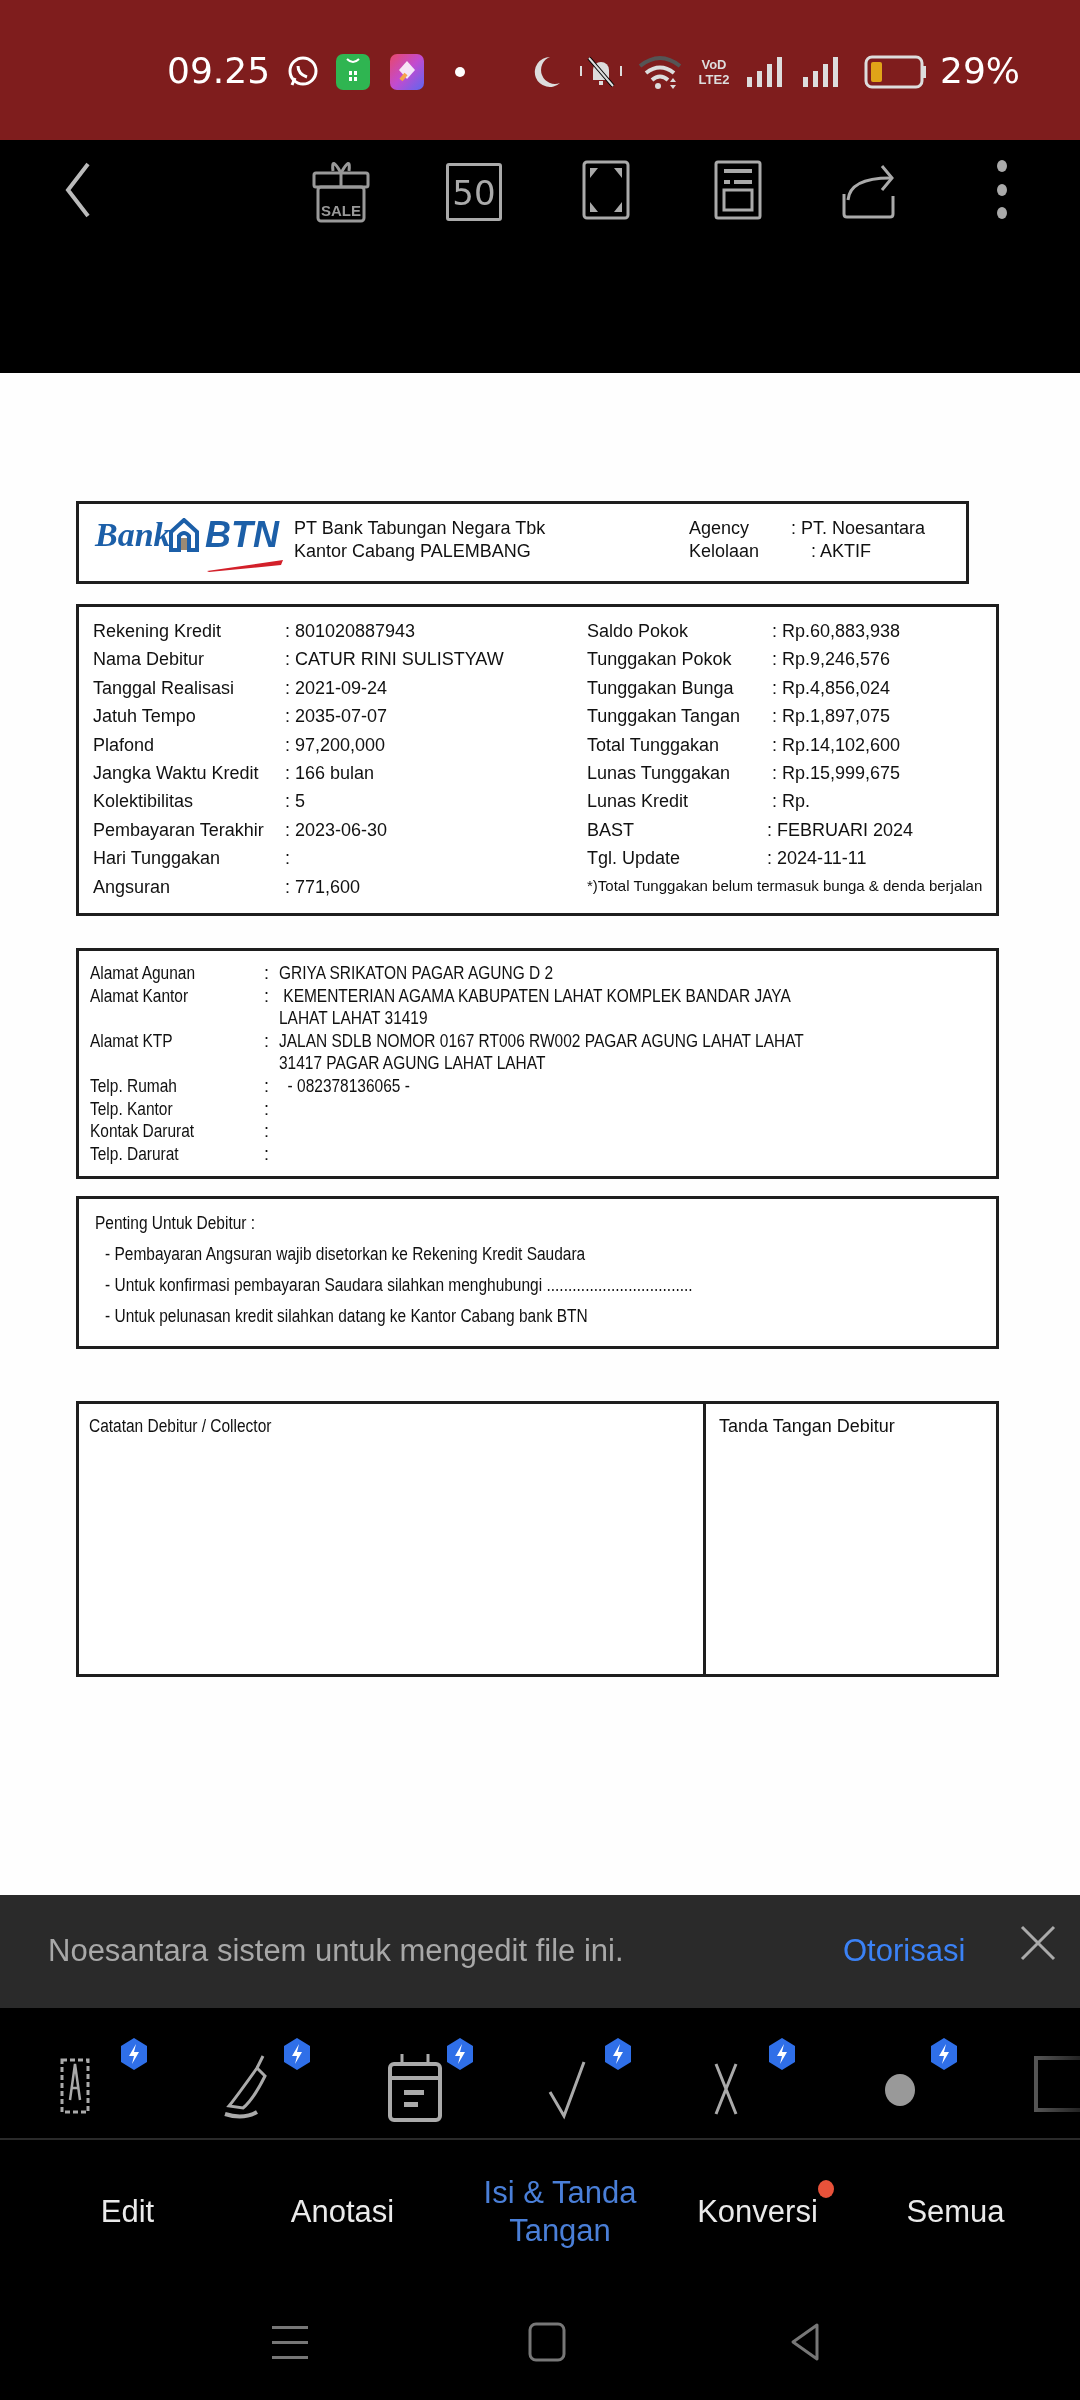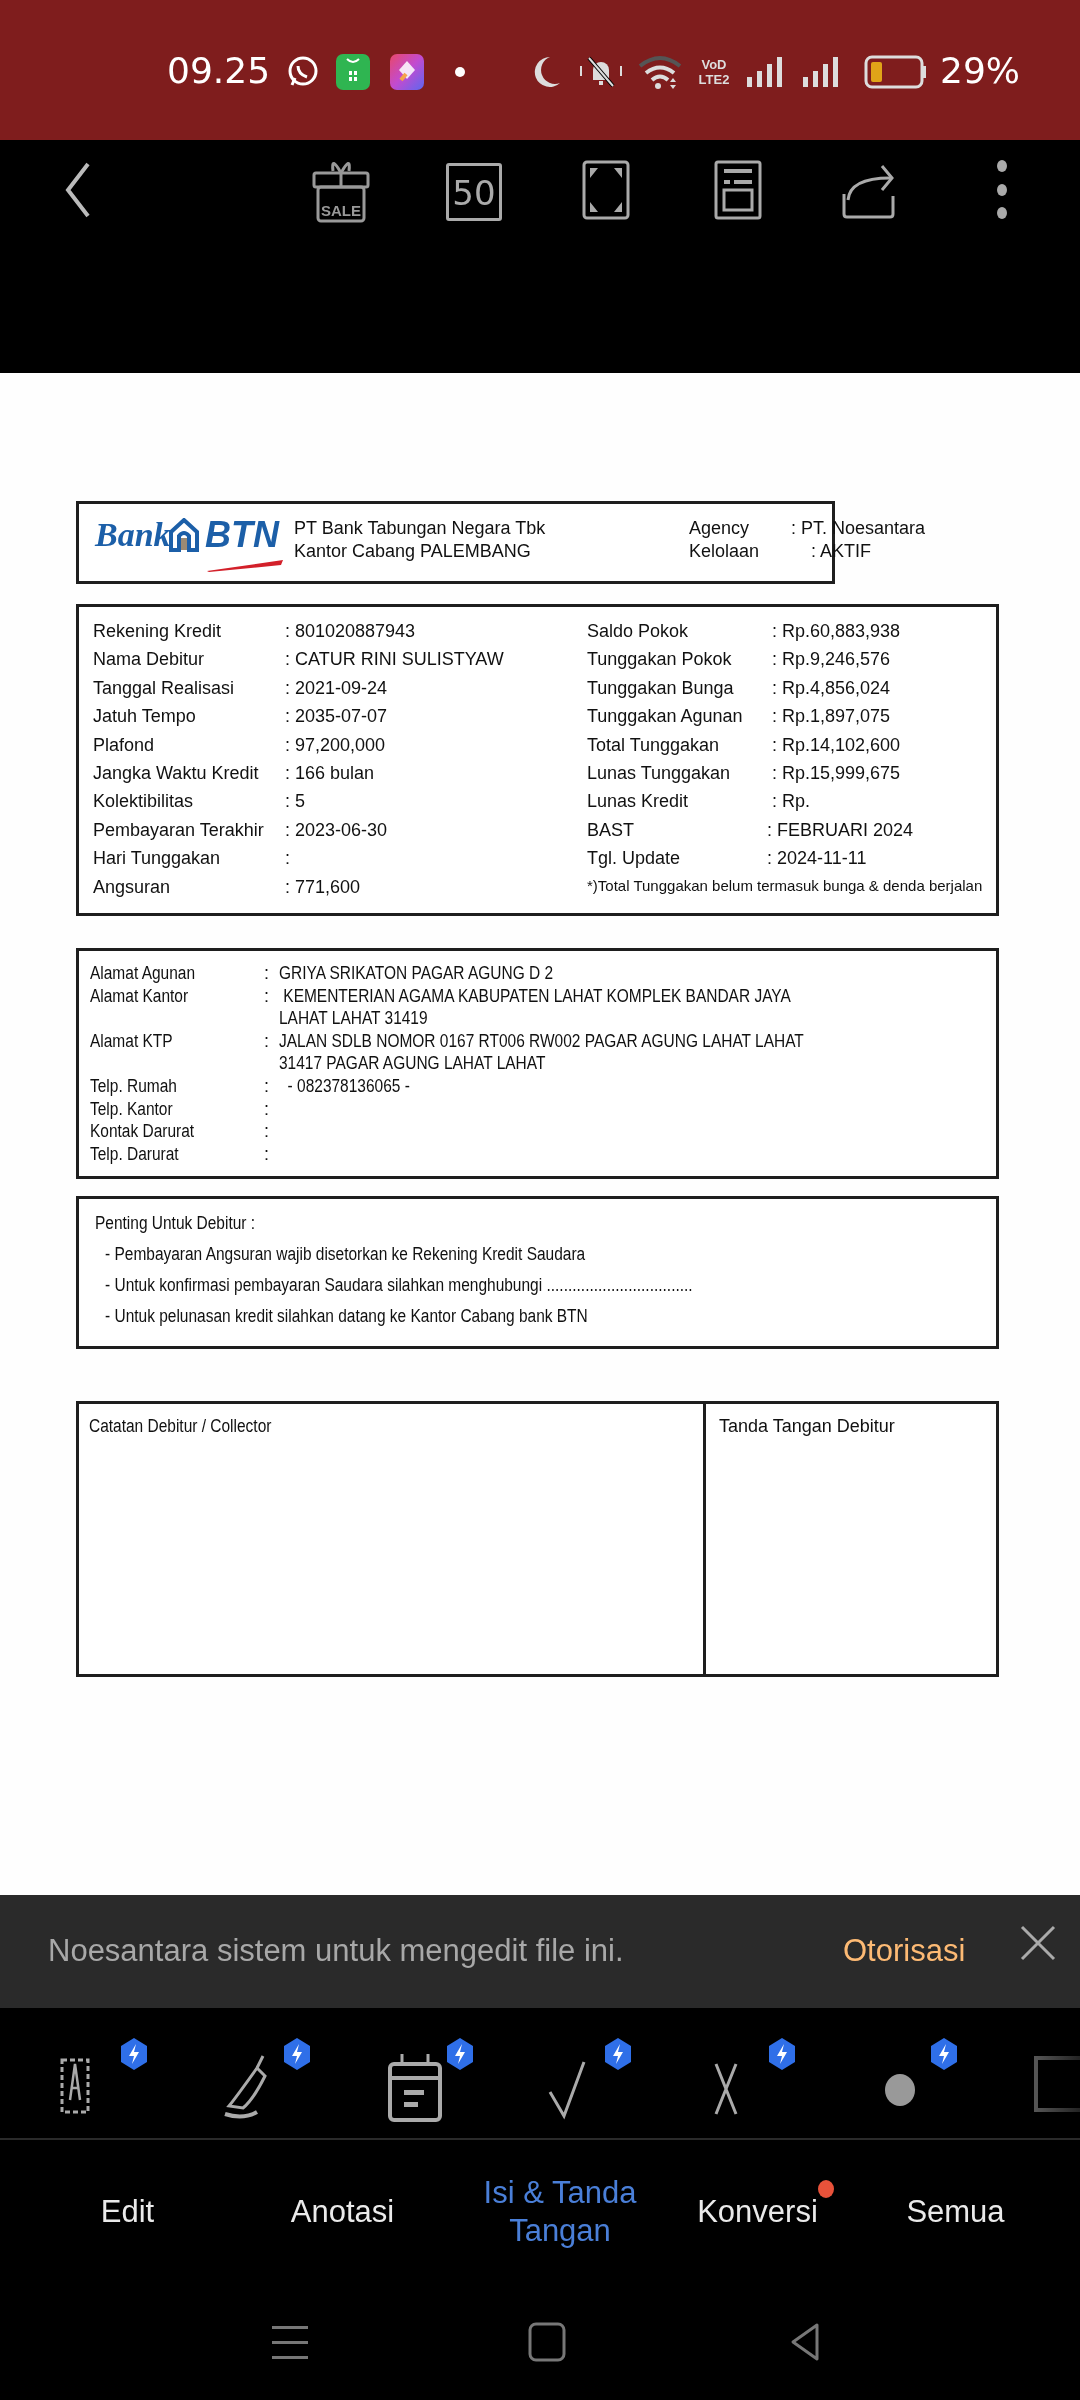--- a/index.html
+++ b/index.html
@@ -18,21 +18,21 @@
 
   
   .viewer { position: absolute; left: 0; top: 373px; width: 1080px; height: 1522px; background: #fefefe; }
   .box { position: absolute; border: 3px solid #1e1e1e; background: #fff; color: #111; }
   .box .t { position: absolute; font-size: 18px; white-space: nowrap; color: #111; }
   .narrow { font-family: "Liberation Sans Narrow", "Liberation Sans", sans-serif; transform-origin: left top; }
 
   
   .banner { position: absolute; left: 0; top: 1895px; width: 1080px; height: 113px; background: #2a2a2a; }
   .banner-text { position: absolute; left: 48px; top: 38px; font-size: 31px; color: #a8a8a8; }
-  .banner-action { position: absolute; left: 843px; top: 38px; font-size: 31px; color: #fdba74; cursor: pointer; }
+  .banner-action { position: absolute; left: 843px; top: 38px; font-size: 31px; color: #3b82f6; cursor: pointer; }
   .banner-close { position: absolute; left: 1016px; top: 26px; width: 44px; height: 44px; cursor: pointer; }
 
   
   .toolstrip { position: absolute; left: 0; top: 2008px; width: 1080px; height: 132px; background: #000; border-bottom: 2px solid #2a2a2a; }
   .tool { position: absolute; top: 36px; width: 80px; height: 80px; cursor: pointer; }
   .badge { position: absolute; width: 28px; height: 32px; }
 
   
   .tabs { position: absolute; left: 0; top: 2142px; width: 1080px; height: 140px; background: #000; }
   .tab { position: absolute; top: 0; height: 140px; display: flex; align-items: center; justify-content: center; text-align: center; font-size: 31px; color: #eaeaea; cursor: pointer; line-height: 38px; }
@@ -196,21 +196,21 @@
           <ellipse cx="7" cy="6" rx="5" ry="6" fill="#aaa"></ellipse>
           <ellipse cx="7" cy="30" rx="5" ry="6" fill="#aaa"></ellipse>
           <ellipse cx="7" cy="53" rx="5" ry="6" fill="#aaa"></ellipse>
         </svg>
     </span>
   </div>
 </div>
 
 <div class="viewer">
 
-  <div class="box" style="left:76px;top:128px;width:759px;height:83px;">
+  <div class="box" style="left:76px;top:128px;width:893px;height:83px;">
     <div style="position:absolute;left:16px;top:10px;width:190px;height:60px;">
       <span style="position:absolute;left:0;top:2px;font-family:'Liberation Serif',serif;font-style:italic;font-weight:bold;font-size:34px;color:#1c5fa8;">Bank</span>
       <span style="position:absolute;left:74px;top:4px;">
         <svg width="30" height="34" viewBox="0 0 30 34">
             <path d="M2 14 L15 2 L28 14 L28 32 L20 32 L20 18 Q15 12 10 18 L10 32 L2 32 Z" fill="none" stroke="#1c5fa8" stroke-width="4"></path>
             <rect x="12" y="20" width="6" height="12" fill="#9a8a74"></rect>
           </svg>
       </span>
       <span style="position:absolute;left:110px;top:0px;font-family:'Liberation Sans',sans-serif;font-style:italic;font-weight:bold;font-size:36px;color:#1c5fa8;">BTN</span>
       <span style="position:absolute;left:112px;top:44px;">
@@ -250,21 +250,21 @@
         <span class="t" style="left: 14px; top: 269.6px;">Angsuran</span>
         <span class="t" style="left: 206px; top: 269.6px;">: 771,600</span>
       </div>
     <div id="loan-right">
         <span class="t" style="left: 508px; top: 14px;">Saldo Pokok</span>
         <span class="t" style="left: 693px; top: 14px;">: Rp.60,883,938</span>
         <span class="t" style="left: 508px; top: 42.4px;">Tunggakan Pokok</span>
         <span class="t" style="left: 693px; top: 42.4px;">: Rp.9,246,576</span>
         <span class="t" style="left: 508px; top: 70.8px;">Tunggakan Bunga</span>
         <span class="t" style="left: 693px; top: 70.8px;">: Rp.4,856,024</span>
-        <span class="t" style="left: 508px; top: 99.2px;">Tunggakan Agunan</span>
+        <span class="t" style="left: 508px; top: 99.2px;">Tunggakan Tangan</span>
         <span class="t" style="left: 693px; top: 99.2px;">: Rp.1,897,075</span>
         <span class="t" style="left: 508px; top: 127.6px;">Total Tunggakan</span>
         <span class="t" style="left: 693px; top: 127.6px;">: Rp.14,102,600</span>
         <span class="t" style="left: 508px; top: 156px;">Lunas Tunggakan</span>
         <span class="t" style="left: 693px; top: 156px;">: Rp.15,999,675</span>
         <span class="t" style="left: 508px; top: 184.4px;">Lunas Kredit</span>
         <span class="t" style="left: 693px; top: 184.4px;">: Rp.</span>
         <span class="t" style="left: 508px; top: 212.8px;">BAST</span>
         <span class="t" style="left: 688px; top: 212.8px;">: FEBRUARI 2024</span>
         <span class="t" style="left: 508px; top: 241.2px;">Tgl. Update</span>

